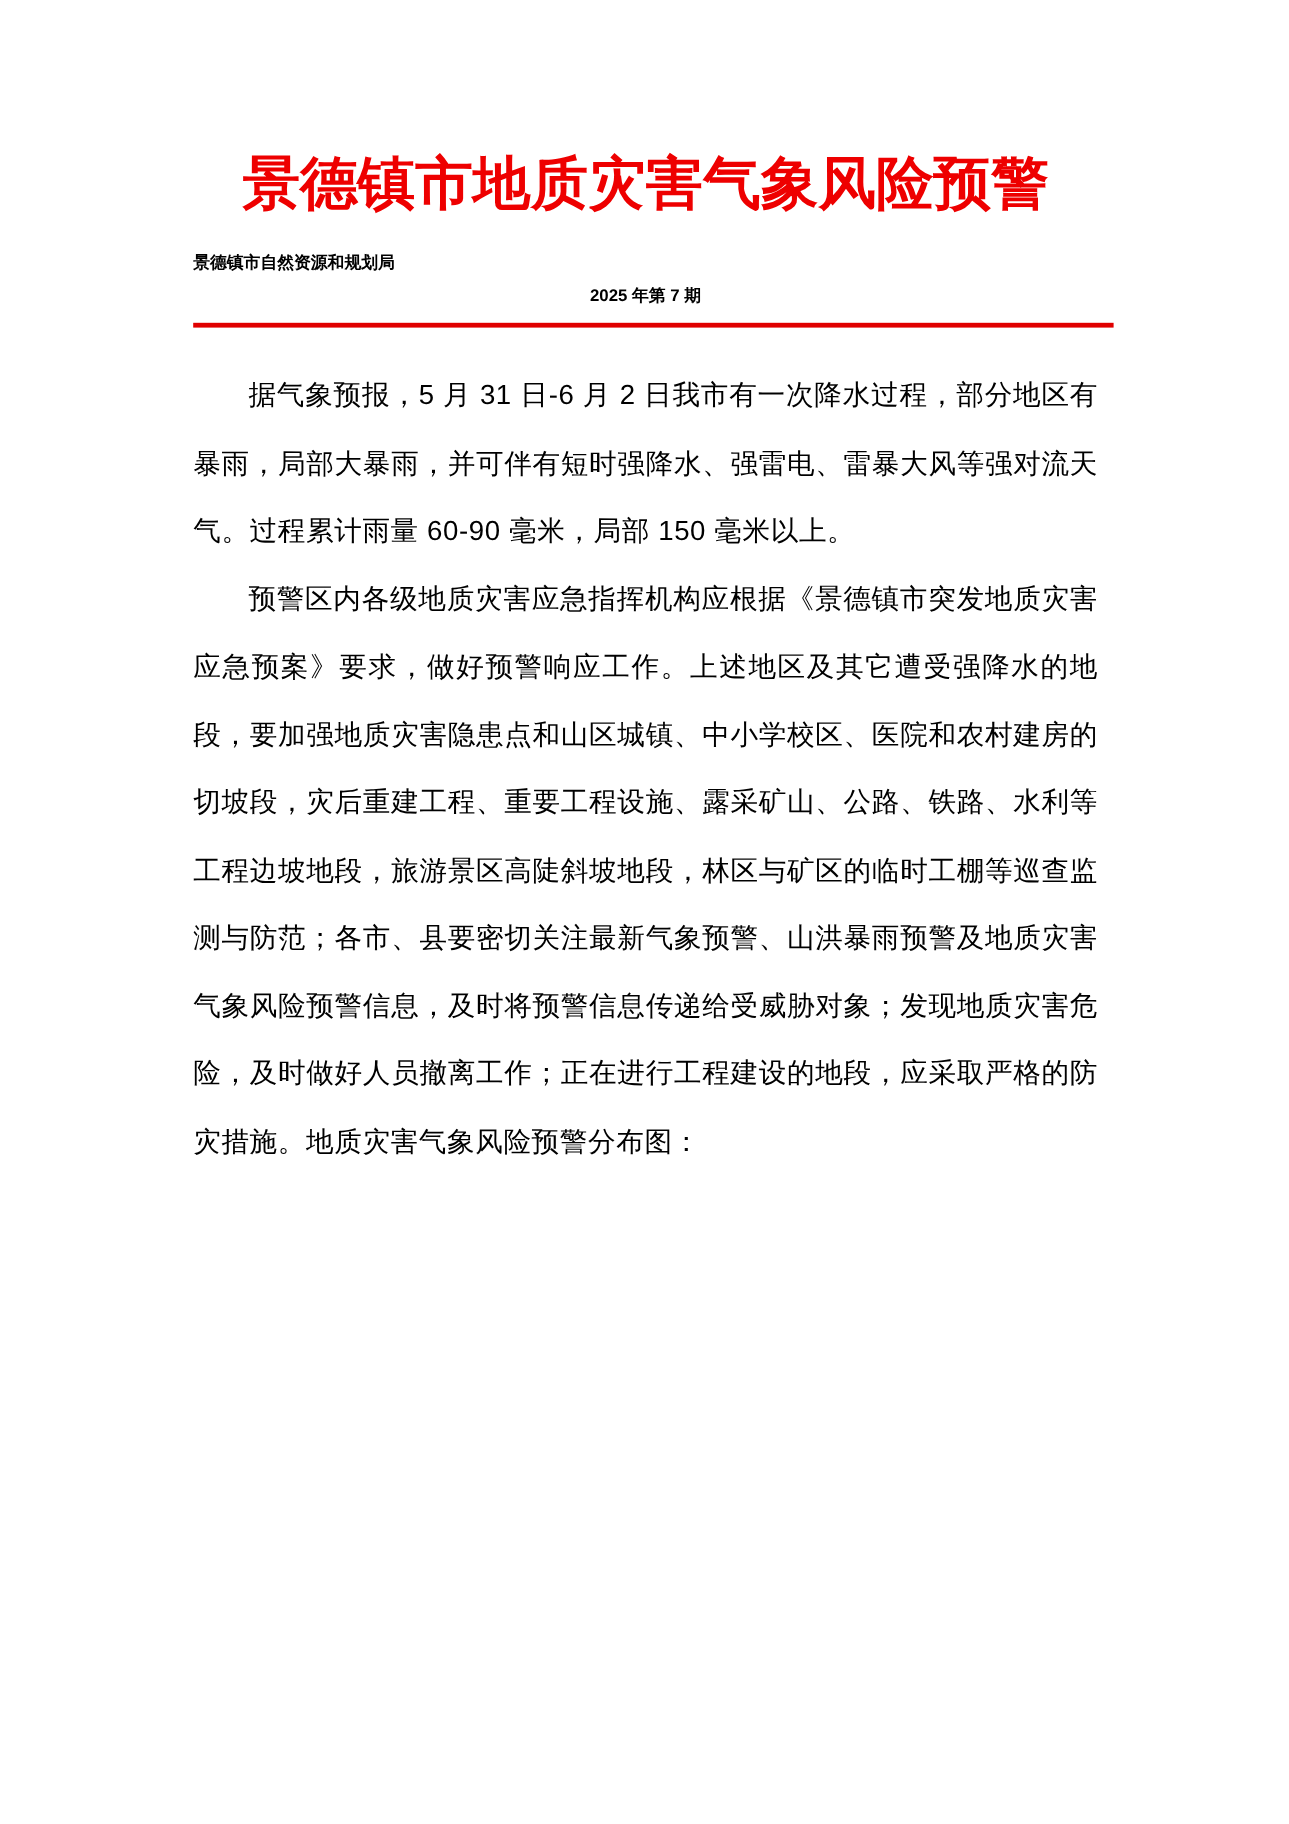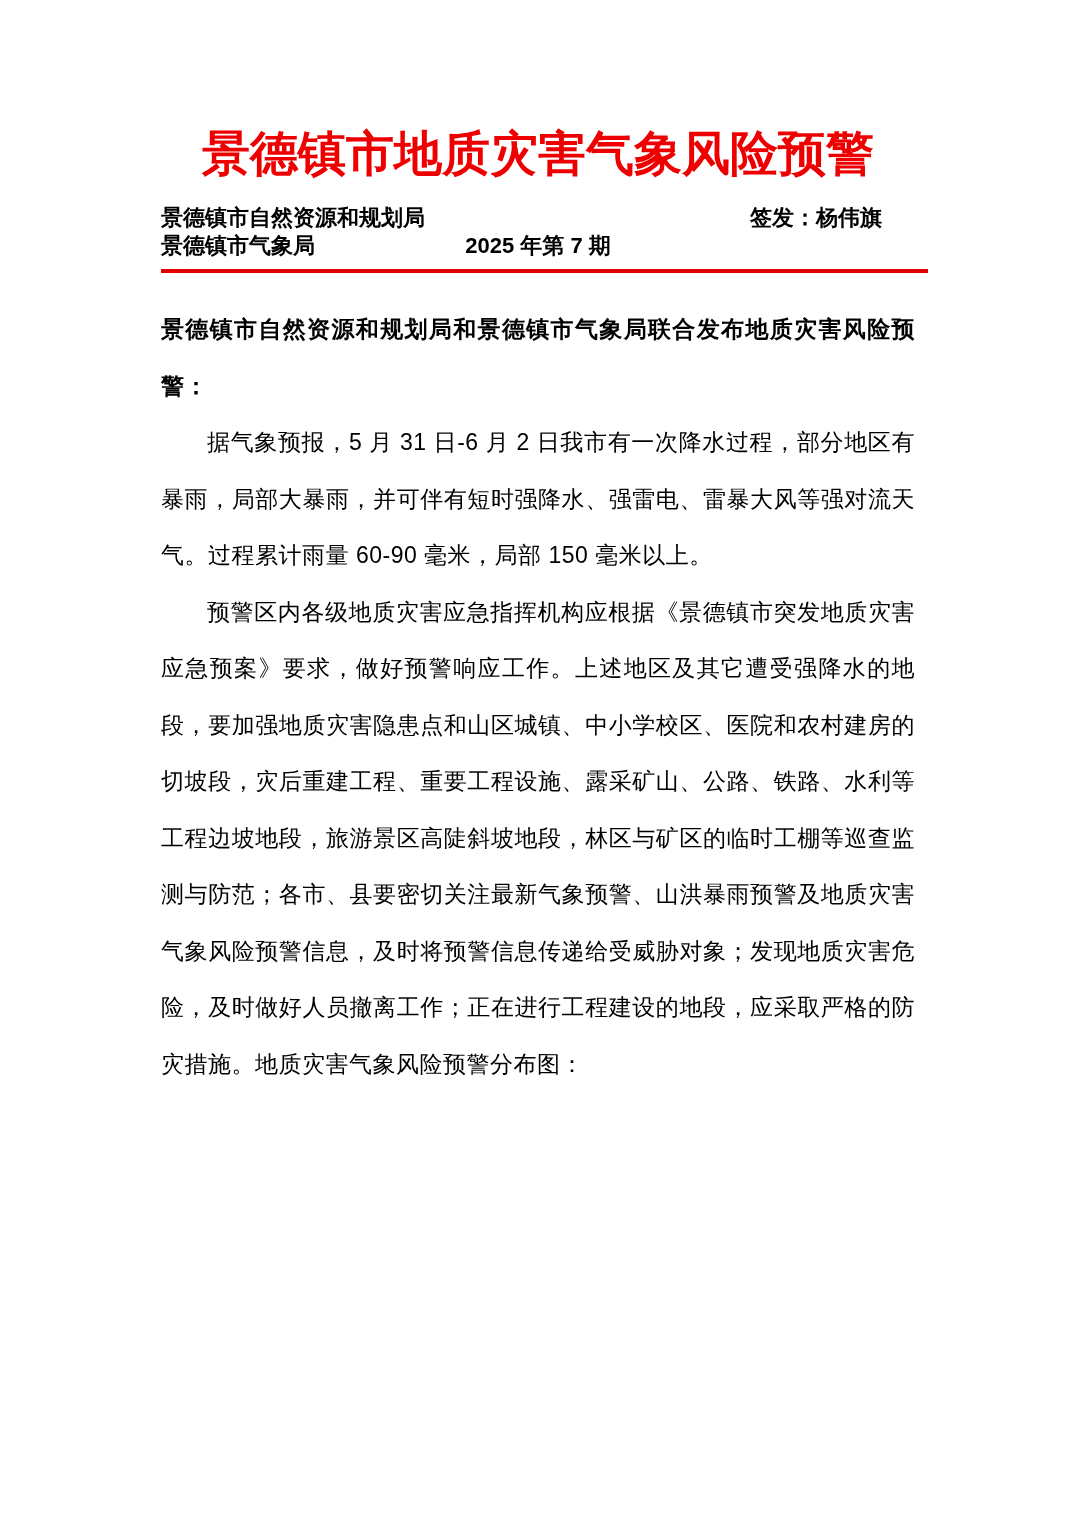--- a/index.html
+++ b/index.html
@@ -29,21 +29,21 @@
     line-height: 72px;
     color: #ee0000;
     letter-spacing: 0px;
     white-space: nowrap;
   }
   .masthead {
     margin-top: 14px;
     display: grid;
     grid-template-columns: 1fr auto 1fr;
     grid-template-rows: 28px 28px;
-    font-size: 22px;
+    font-size: 14px;
     font-weight: bold;
     line-height: 28px;
   }
   .mh-org1   { grid-column: 1; grid-row: 1; text-align: left;  white-space: nowrap; }
   .mh-sign   { grid-column: 3; grid-row: 1; text-align: right; padding-right: 33px; white-space: nowrap; }
   .mh-org2   { grid-column: 1; grid-row: 2; text-align: left;  white-space: nowrap; }
   .mh-issue  { grid-column: 2; grid-row: 2; white-space: nowrap; }
   .mh-signer2{ grid-column: 3; grid-row: 2; text-align: right; padding-right: 33px; white-space: nowrap; }
   .red-rule {
     margin-top: 9px;
@@ -66,27 +66,24 @@
 </head>
 <body>
 
 <div class="page">
   <div class="content">
 
     <div class="doc-title">景德镇市地质灾害气象风险预警</div>
 
     <div class="masthead">
       <div class="mh-org1">景德镇市自然资源和规划局</div>
-      <div class="mh-sign">签发：杨伟旗</div>
-      <div class="mh-org2">景德镇市气象局</div>
       <div class="mh-issue">2025 年第 7 期</div>
     </div>
 
     <div class="red-rule"></div>
 
     <div class="body-text">
-      <p class="para lead">景德镇市自然资源和规划局和景德镇市气象局联合发布地质灾害风险预警：</p>
       <p class="para indent">据气象预报，5 月 31 日-6 月 2 日我市有一次降水过程，部分地区有暴雨，局部大暴雨，并可伴有短时强降水、强雷电、雷暴大风等强对流天气。过程累计雨量 60-90 毫米，局部 150 毫米以上。</p>
       <p class="para indent">预警区内各级地质灾害应急指挥机构应根据《景德镇市突发地质灾害应急预案》要求，做好预警响应工作。上述地区及其它遭受强降水的地段，要加强地质灾害隐患点和山区城镇、中小学校区、医院和农村建房的切坡段，灾后重建工程、重要工程设施、露采矿山、公路、铁路、水利等工程边坡地段，旅游景区高陡斜坡地段，林区与矿区的临时工棚等巡查监测与防范；各市、县要密切关注最新气象预警、山洪暴雨预警及地质灾害气象风险预警信息，及时将预警信息传递给受威胁对象；发现地质灾害危险，及时做好人员撤离工作；正在进行工程建设的地段，应采取严格的防灾措施。地质灾害气象风险预警分布图：</p>
     </div>
 
   </div>
 </div>
 
 </body></html>

